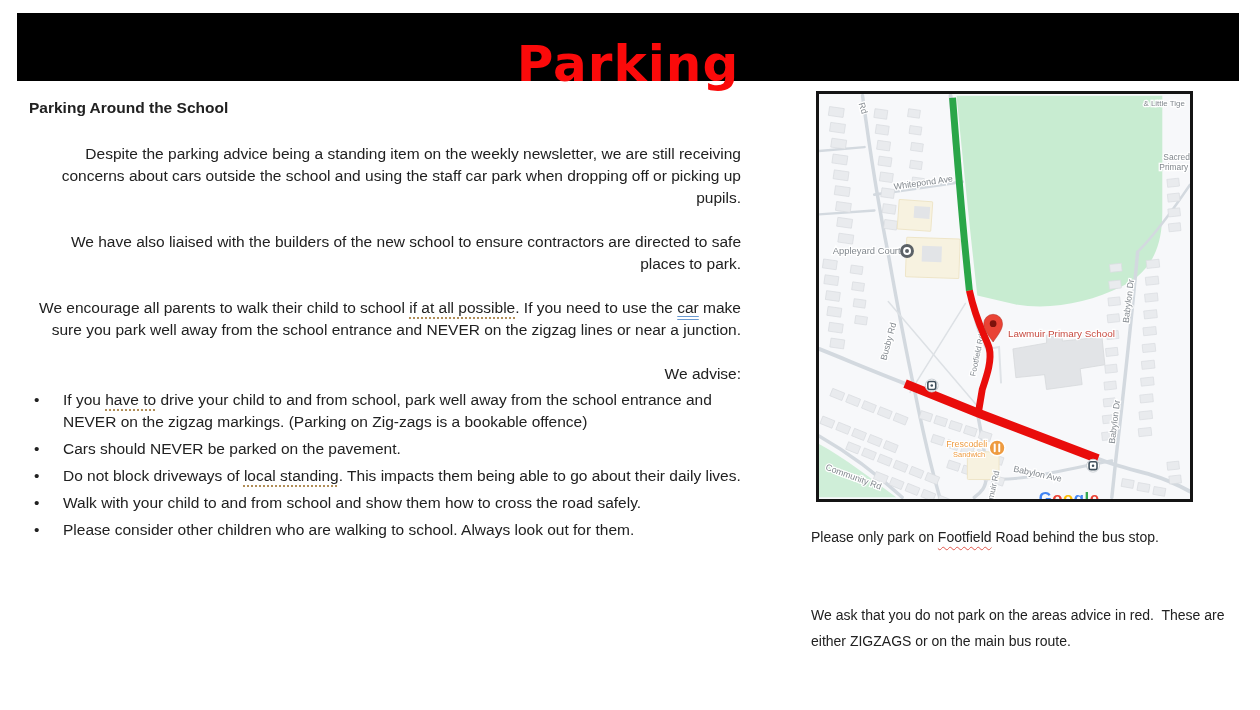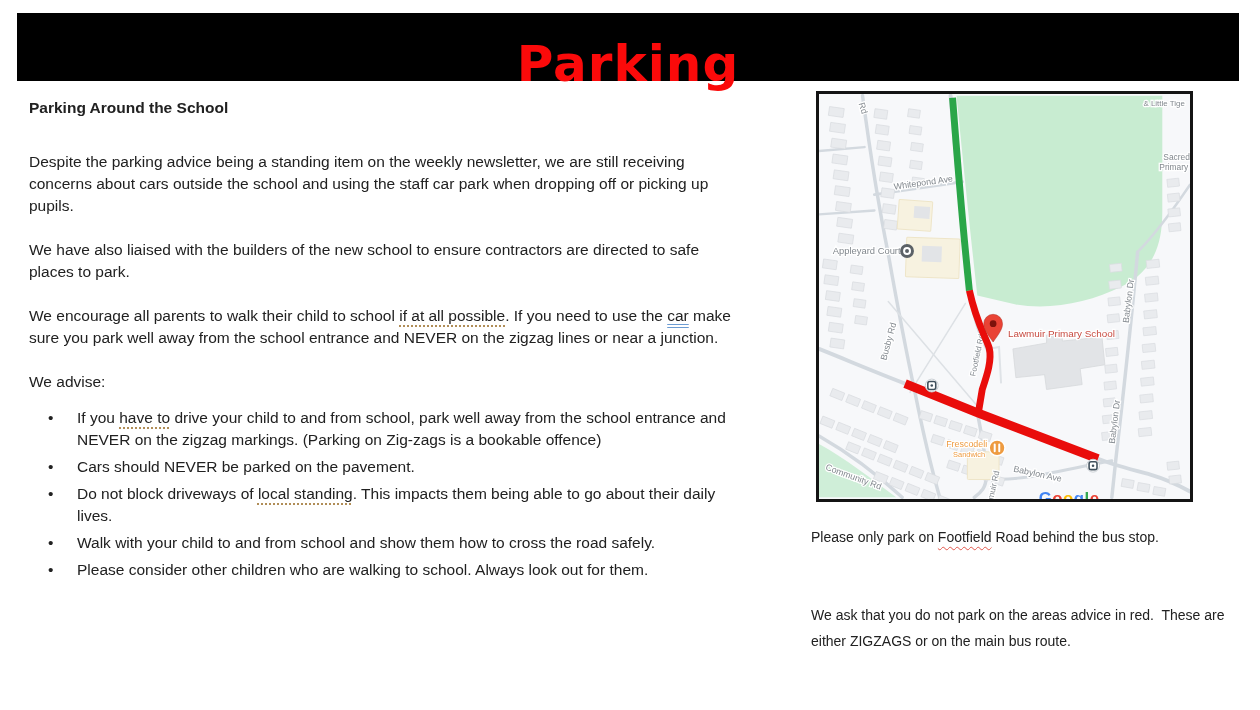--- a/index.html
+++ b/index.html
@@ -19,24 +19,24 @@
     display:flex;align-items:center;justify-content:center;
   }
   .header-title{
     color:var(--title-red);font-family:"DejaVu Sans",sans-serif;
     font-size:50px;font-weight:800;letter-spacing:1px;line-height:1;margin-top:33px;
   }
   .article{
     position:absolute;left:29px;top:97px;width:712px;
     font-size:15.5px;line-height:22px;
   }
-  .article .heading{font-weight:bold;margin:0 0 32px 0;font-size:15.5px;}
-  .article p{margin:0 0 22px 0;}
+  .article .heading{font-weight:bold;margin:0 0 24px 0;font-size:15.5px;}
+  .article p{margin:0 0 22px 0;text-align:right;}
   .article p.advise{margin:0 0 4px 0;}
-  .article ul{list-style:none;margin:14px;padding:0;}
+  .article ul{list-style:none;margin:0;padding:0;}
   .article li{position:relative;padding-left:34px;margin-bottom:5px;}
   .article li::before{content:"\2022";position:absolute;left:5px;top:0;}
   .u-dot{text-decoration:underline dotted #b08d57;text-decoration-thickness:2px;text-underline-offset:4px;}
   .u-dbl{text-decoration:underline double #6b9bd2;text-underline-offset:3px;}
   .u-wavy{text-decoration:underline wavy #e2574c;text-decoration-thickness:1px;text-underline-offset:4px;}
   .map-frame{
     position:absolute;left:816px;top:91px;width:377px;height:411px;
     border:3px solid #141414;box-sizing:border-box;background:#f7f8fa;
   }
   .map-frame svg{display:block;width:100%;height:100%;}

